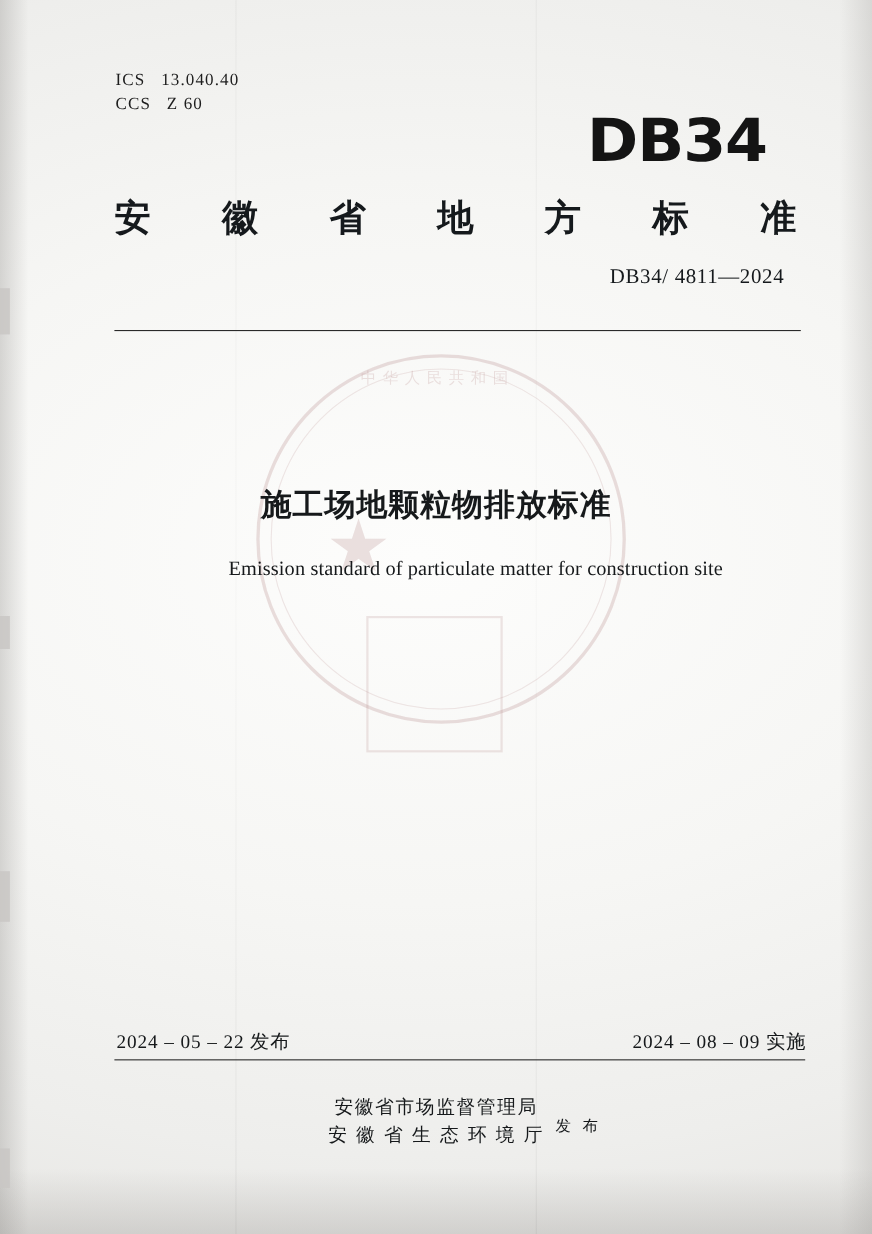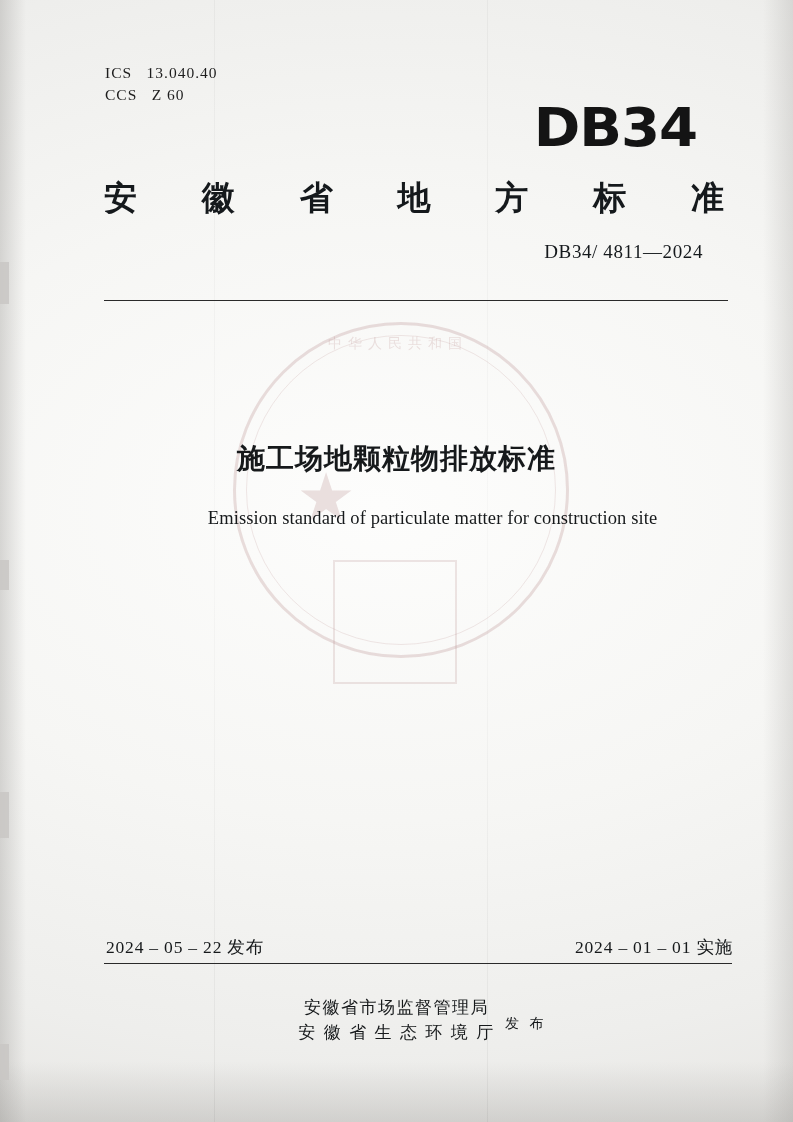--- a/index.html
+++ b/index.html
@@ -144,21 +144,21 @@
     font-weight: 700;
     color: #15191c;
     display: flex;
     justify-content: space-between;
     letter-spacing: 0;
   }
   .big-title span { display: inline-block; }
 
   .std-number {
     position: absolute;
-    right: 90px;
+    right: 80px;
     top: 241px;
     font-family: "Liberation Serif", serif;
     font-size: 19px;
     color: #15191c;
     letter-spacing: .6px;
   }
 
   .rule-top {
     position: absolute;
     left: 104px;
@@ -305,21 +305,21 @@
   <div class="std-number">DB34/ 4811—2024</div>
 
   <div class="rule-top"></div>
 
   <div class="doc-title-cn">施工场地颗粒物排放标准</div>
   <div class="doc-title-en">Emission standard of particulate matter for construction site</div>
 
   <div class="rule-bottom"></div>
 
   <div class="issue-date">2024 – 05 – 22 发布</div>
-  <div class="effective-date">2024 – 01 – 01 实施</div>
+  <div class="effective-date">2024 – 08 – 09 实施</div>
 
   <div class="publishers">
     <span class="row">
       <span class="pub-line">安徽省市场监督管理局</span>
       <span class="pub-line">安 徽 省 生 态 环 境 厅</span>
     </span>
   </div>
   <div class="publish-word">发 布</div>
 
 </div>

